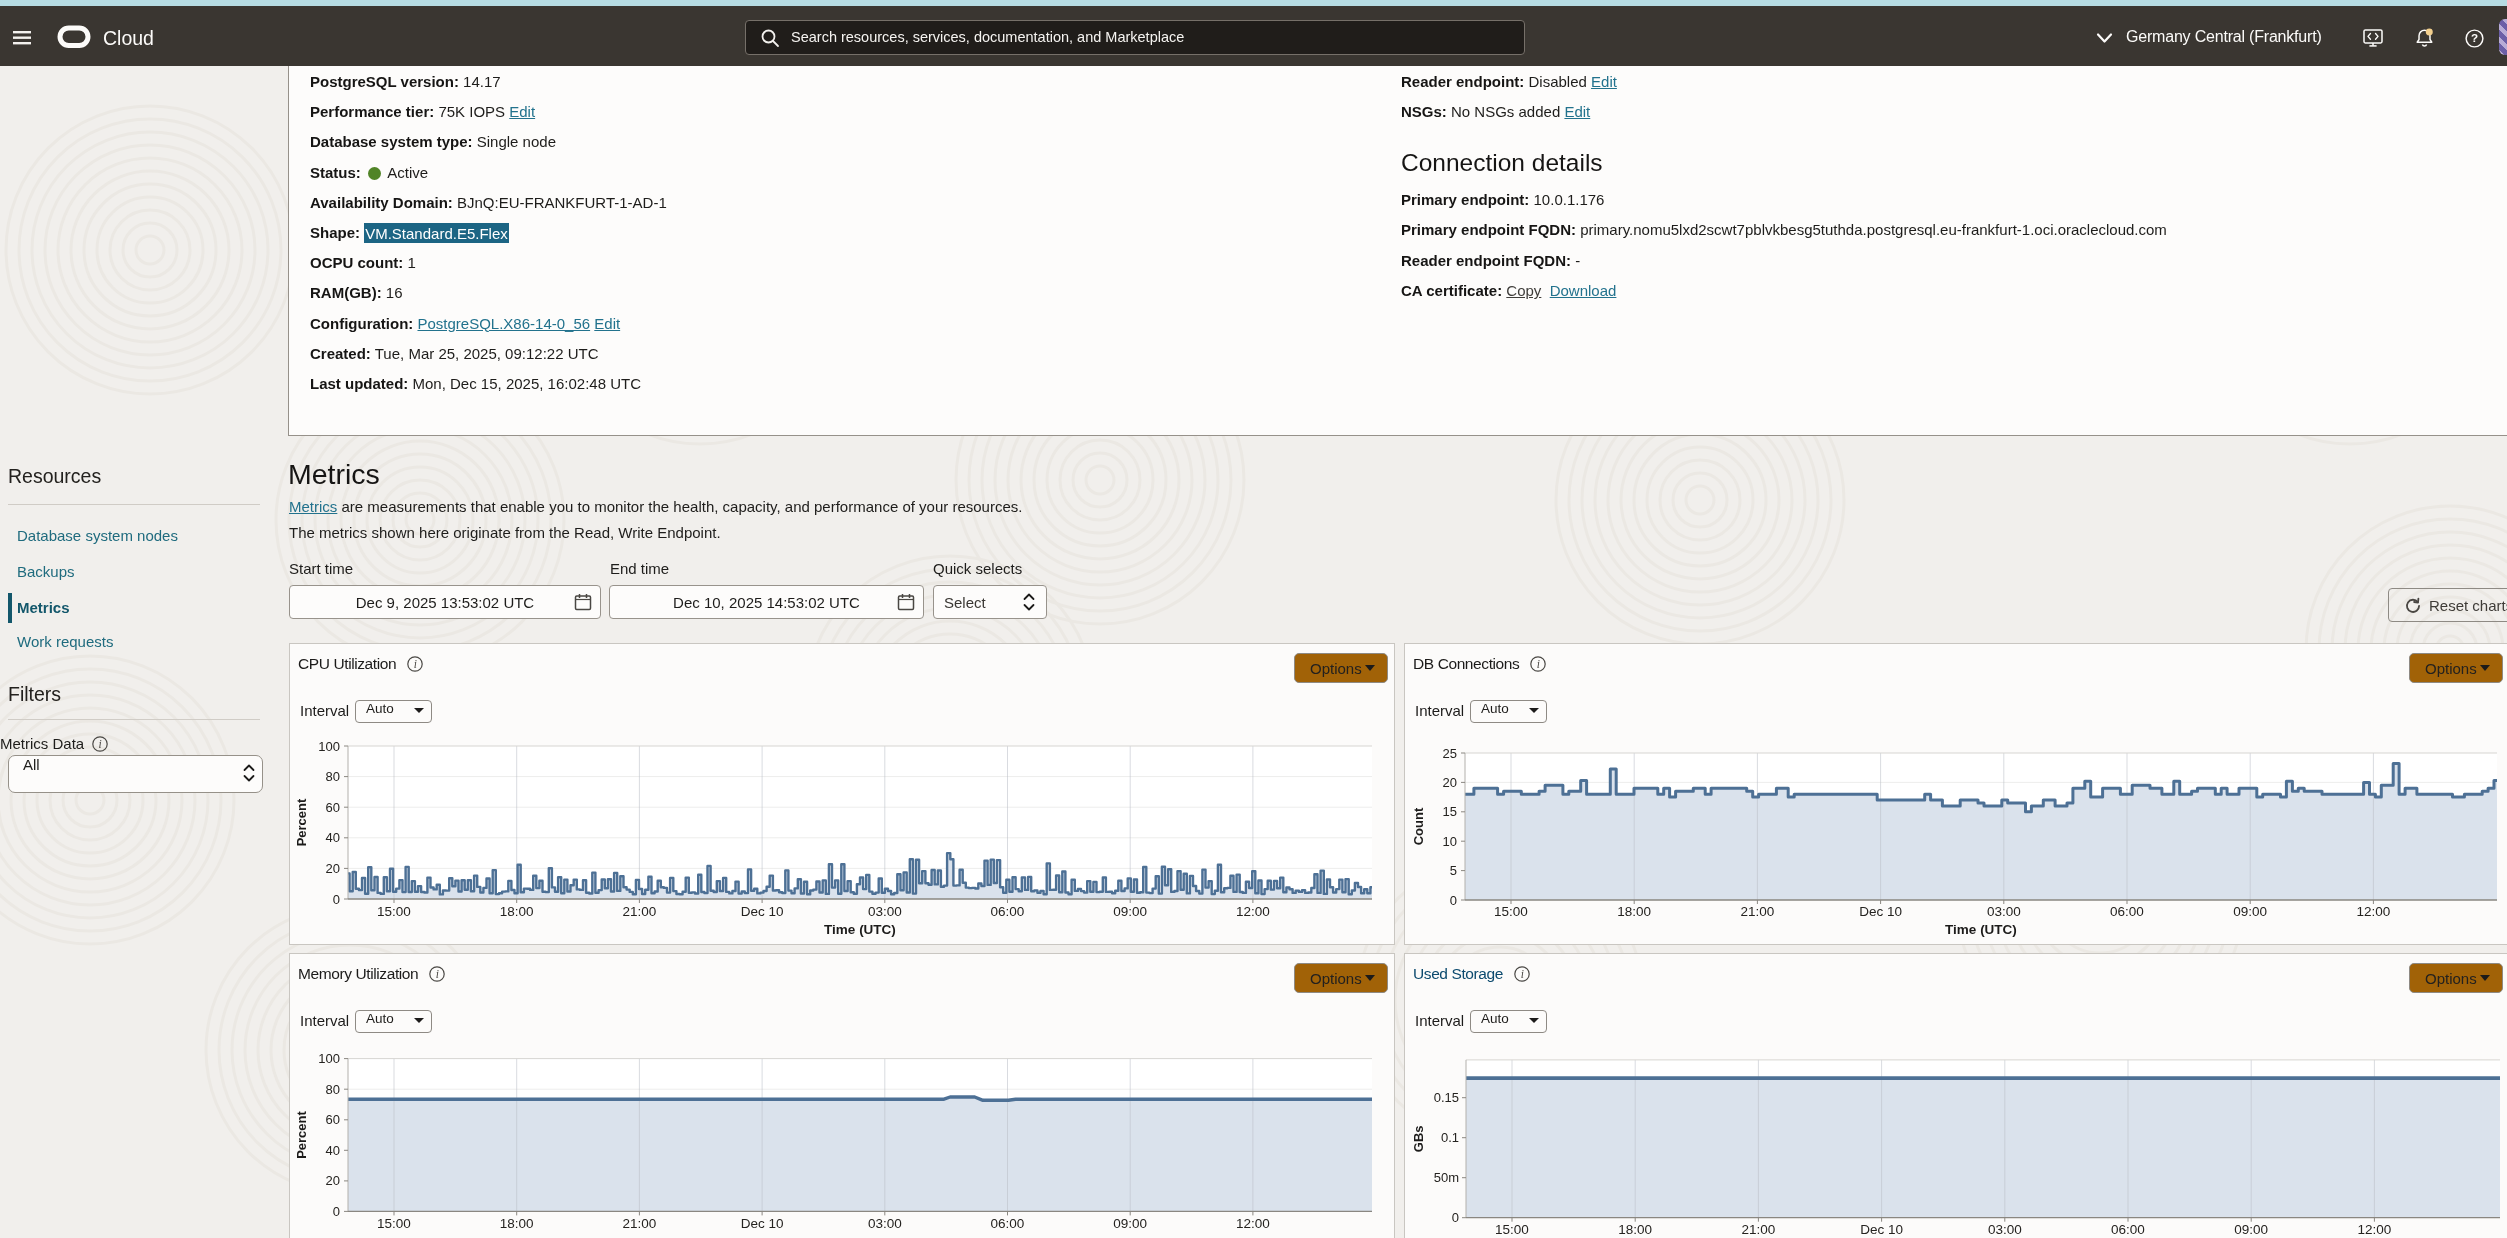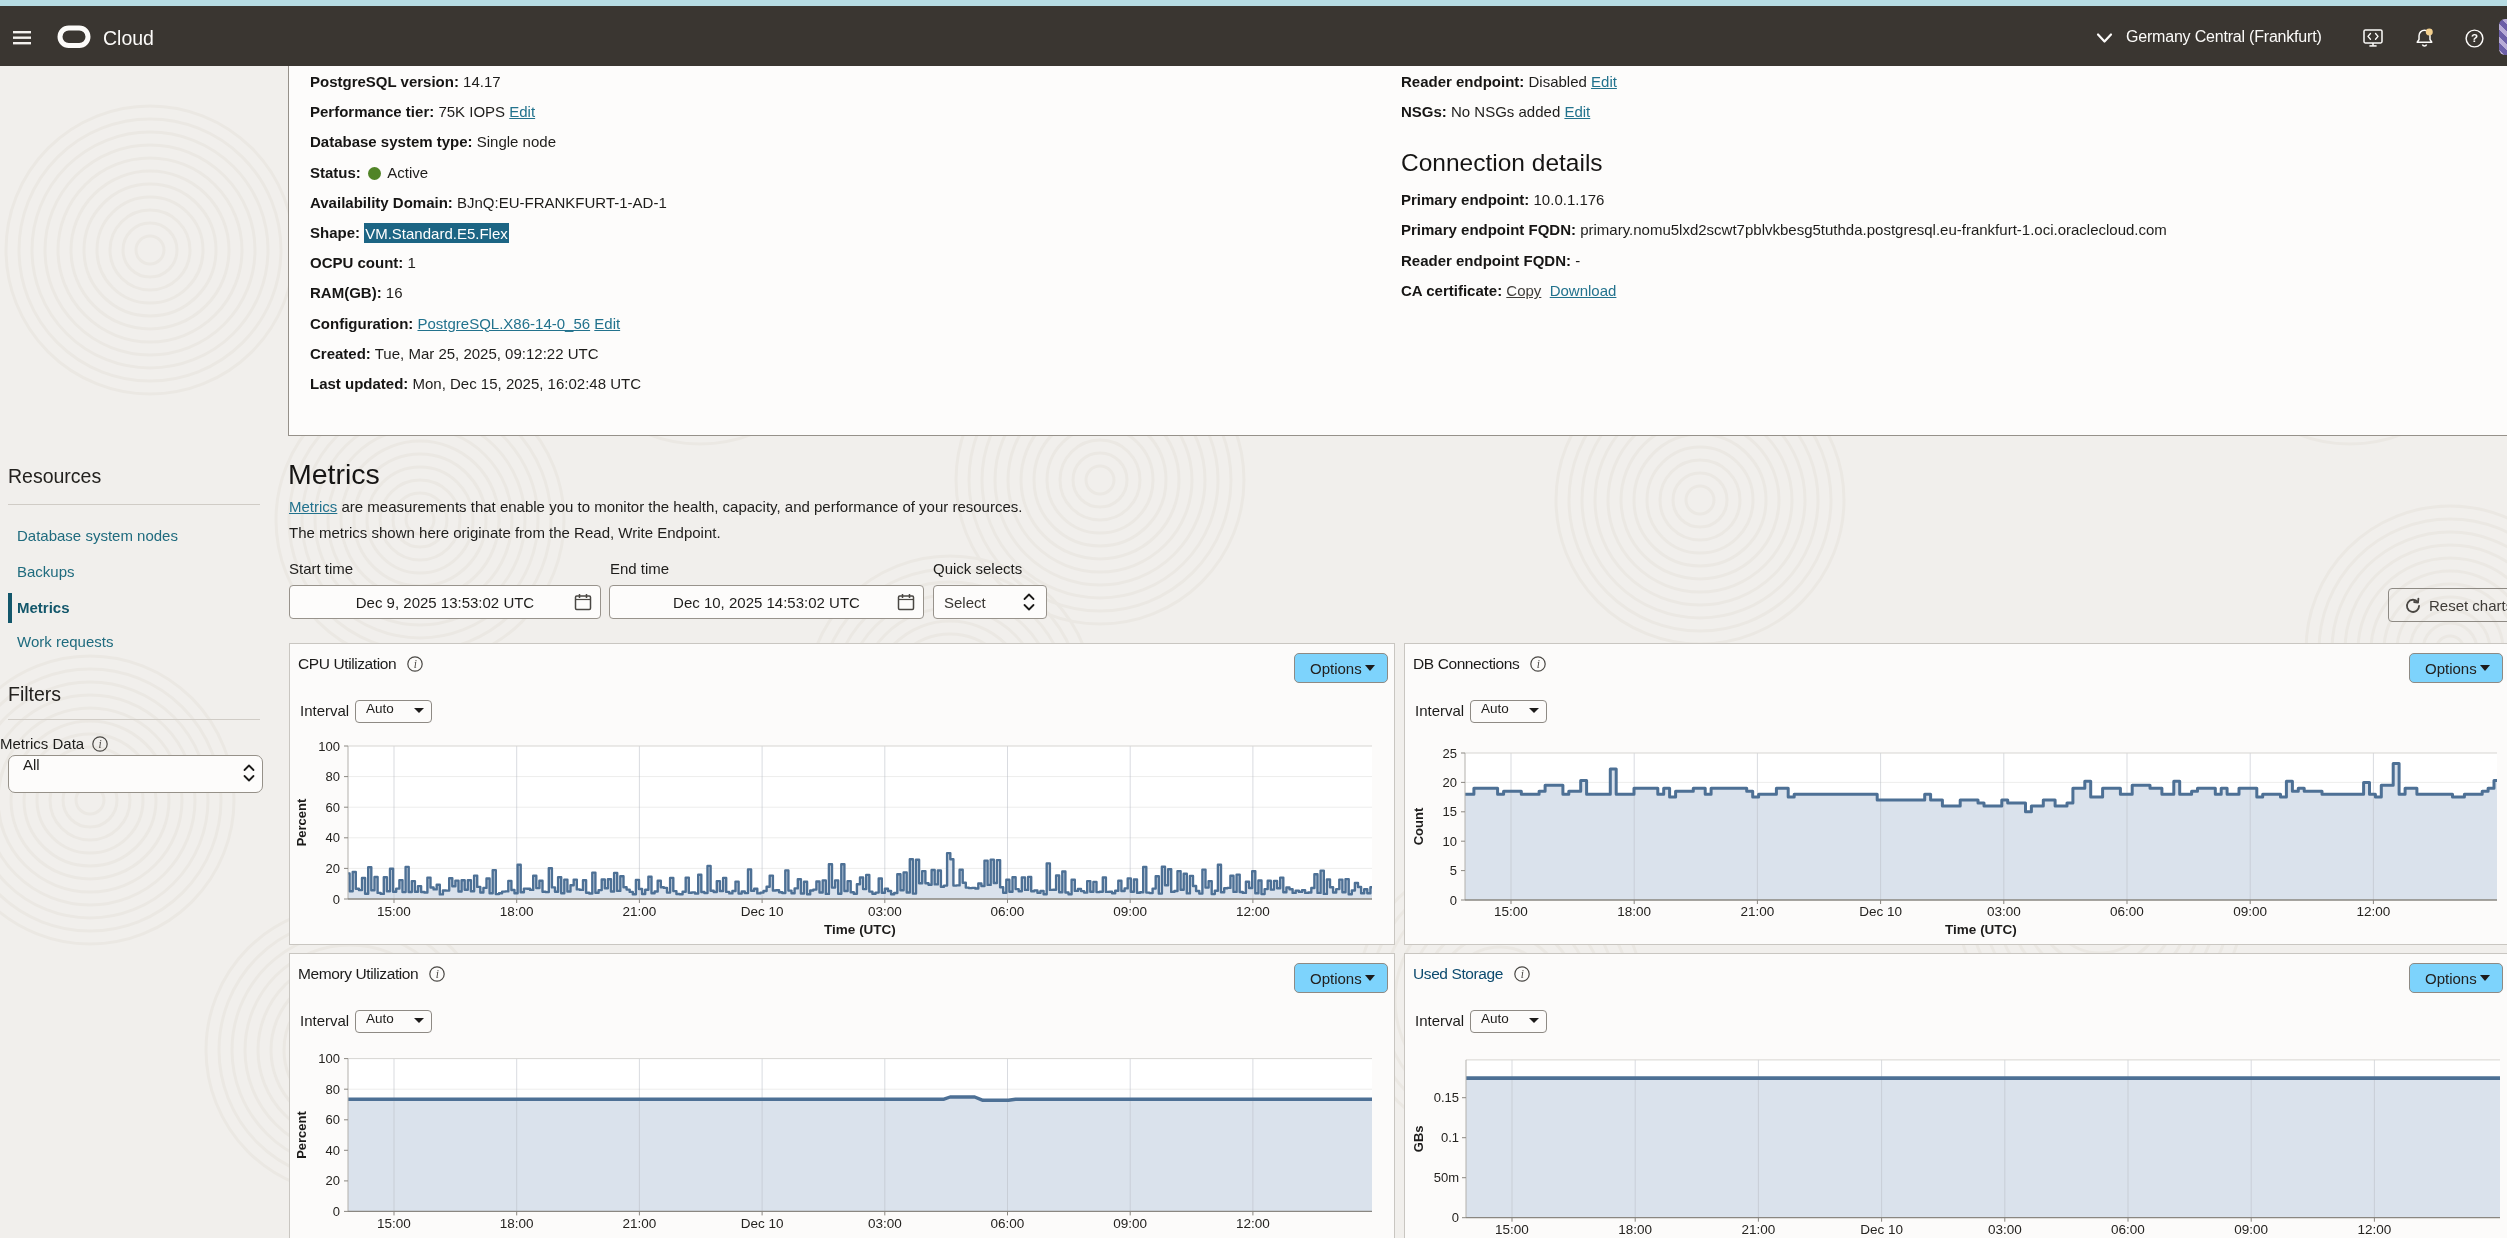--- a/index.html
+++ b/index.html
@@ -13,21 +13,21 @@
 .dlnk{color:#3f3d3a;text-decoration:underline}
 .dot{display:inline-block;width:13px;height:13px;border-radius:50%;background:#518427;vertical-align:-2px;margin:0 3px}
 .hl{background:#1c6584;color:#fff;padding:1.5px 1px}
 .hr{position:absolute;left:8px;width:252px;border-top:1px solid #d0ccc6}
 .nav{position:absolute;left:17px;font-size:15px;color:#1f6b7e;cursor:pointer}
 .bigsel{position:absolute;left:8px;top:755px;width:253px;height:36px;background:#fdfcfb;border:1px solid #969189;border-radius:7px;display:flex;align-items:flex-start}
 .bigsel span{margin-left:14px;font-size:15px;color:#1e1d1b}
 .inp{position:absolute;top:585px;height:34px;background:#fdfcfb;border:1px solid #98938c;border-radius:4px;display:flex;align-items:center;font-size:15px;color:#1e1d1b;box-sizing:border-box}
 .rstbtn{position:absolute;left:2388px;top:588px;width:170px;height:34px;border:1.5px solid #8e8a84;border-radius:4px;box-sizing:border-box;font-size:15px;color:#3f3c38;display:flex;align-items:center;white-space:nowrap}
 .card{position:absolute;background:#fcfbfa;border:1px solid #c9c6c1;box-sizing:border-box}
-.optbtn{position:absolute;left:1004px;top:9px;width:94px;height:30px;background:#7dd3fc;border:1.5px solid #8e8a84;border-radius:5px;box-sizing:border-box;display:flex;align-items:center}
+.optbtn{position:absolute;left:1004px;top:9px;width:94px;height:30px;background:#a16207;border:1.5px solid #8e8a84;border-radius:5px;box-sizing:border-box;display:flex;align-items:center}
 .optbtn span{margin-left:15px;font-size:15px;color:#23211f}
 .intsel{position:absolute;left:65px;top:56px;width:77px;height:23px;background:#fcfbfa;border:1.5px solid #8e8a84;border-radius:4px;box-sizing:border-box;display:flex;}
 .intsel span{margin-left:10px;font-size:13.5px;color:#1e1d1b}
 </style></head>
 <body>
 <svg width="2507" height="1238" viewBox="0 0 2507 1238" style="position:absolute;left:0;top:0;z-index:0">
     <g fill="none" stroke="#ebe8e3" stroke-width="3">
       <circle cx="150" cy="250" r="14"></circle>
       <circle cx="150" cy="250" r="27"></circle>
       <circle cx="150" cy="250" r="40"></circle>
@@ -200,20 +200,27 @@
 <div class="header">
   <svg style="position:absolute;left:13px;top:25px" width="18" height="14" viewBox="0 0 18 14">
     <rect x="0" y="0" width="18" height="2.4" fill="#f3f1ee"></rect>
       <rect x="0" y="5.5" width="18" height="2.4" fill="#f3f1ee"></rect>
       <rect x="0" y="11" width="18" height="2.4" fill="#f3f1ee"></rect>
   </svg>
   <svg style="position:absolute;left:57px;top:19px" width="34" height="24" viewBox="0 0 34 24">
     <rect x="3" y="3" width="28" height="17.5" rx="8.75" fill="none" stroke="#fcfbf9" stroke-width="5"></rect>
   </svg>
   <div style="position:absolute;left:103px;top:21px;font-size:19.5px;color:#fcfbf9">Cloud</div>
+  <div class="search">
+    <svg style="position:absolute;left:14px;top:7px" width="20" height="20" viewBox="0 0 20 20">
+      <circle cx="8.5" cy="8.5" r="6" fill="none" stroke="#f3f1ee" stroke-width="1.8"></circle>
+      <line x1="13" y1="13" x2="18" y2="18" stroke="#f3f1ee" stroke-width="1.8" stroke-linecap="round"></line>
+    </svg>
+    <span>Search resources, services, documentation, and Marketplace</span>
+  </div>
   <svg style="position:absolute;left:2096px;top:26px" width="17" height="12" viewBox="0 0 17 12">
     <path d="M2 2.5 L8.5 9.5 L15 2.5" fill="none" stroke="#fcfbf9" stroke-width="2.2" stroke-linecap="round" stroke-linejoin="round"></path>
   </svg>
   <div style="position:absolute;left:2126px;top:22px;font-size:16px;font-weight:normal;letter-spacing:-0.2px;color:#fcfbf9">Germany Central (Frankfurt)</div>
   <svg style="position:absolute;left:2363px;top:23px" width="20" height="18" viewBox="0 0 22 20">
     <rect x="1" y="1" width="20" height="14.5" rx="1.5" fill="none" stroke="#fcfbf9" stroke-width="1.7"></rect>
     <path d="M8.2 5 L5.4 8.2 L8.2 11.4" fill="none" stroke="#fcfbf9" stroke-width="1.5" stroke-linecap="round" stroke-linejoin="round"></path>
     <path d="M13.8 5 L16.6 8.2 L13.8 11.4" fill="none" stroke="#fcfbf9" stroke-width="1.5" stroke-linecap="round" stroke-linejoin="round"></path>
     <line x1="11" y1="15.5" x2="11" y2="18.6" stroke="#fcfbf9" stroke-width="1.7"></line>
     <line x1="7" y1="18.8" x2="15" y2="18.8" stroke="#fcfbf9" stroke-width="1.7"></line>

